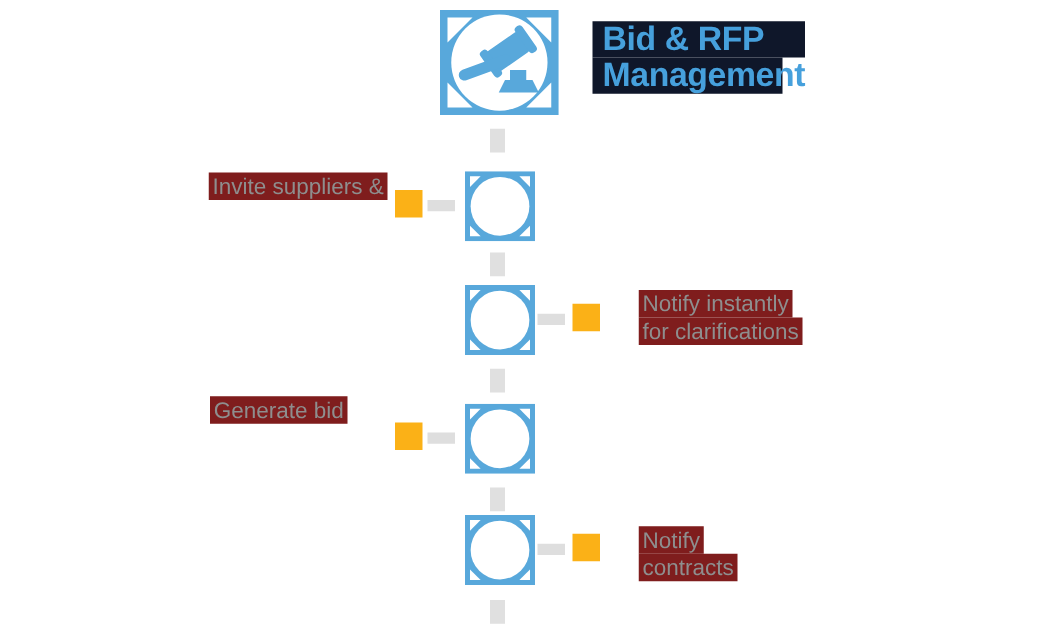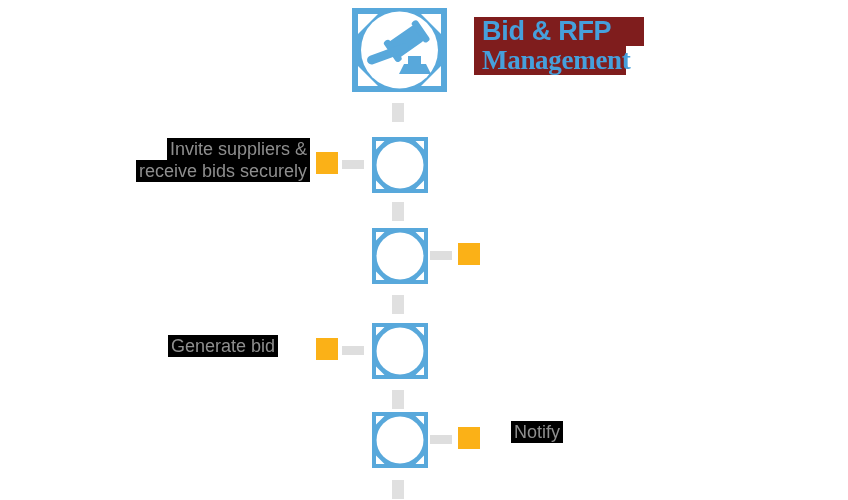--- a/index.html
+++ b/index.html
@@ -6,35 +6,35 @@
   .canvas{
     position:relative;width:848px;height:500px;background:#ffffff;
     font-family:"Liberation Sans",sans-serif;overflow:hidden;
   }
   
   .hero{position:absolute;left:352px;top:8px;width:95px;height:84px;}
   
   .title{position:absolute;left:474px;top:17px;}
   .title .t{
     display:block;box-sizing:border-box;height:29px;line-height:29px;
-    background:#7f1d1d;color:#46a0dc;font-size:27px;font-weight:bold;
+    background:#0f172a;color:#46a0dc;font-size:27px;font-weight:bold;
     letter-spacing:-0.3px;padding-left:8px;white-space:nowrap;
   }
   .title .t1{width:170px;}
-  .title .t2{width:152px;font-family:Liberation Serif, serif;}
+  .title .t2{width:152px;}
   
   .vdash{position:absolute;left:392px;width:12px;height:19px;background:#e0e0e0;}
   .hdash{position:absolute;width:22px;height:9px;background:#dedede;}
   
   .node{position:absolute;left:372px;width:56px;height:56px;}
   .ysq{position:absolute;width:22px;height:22px;background:#fbb117;}
   
   .label{position:absolute;font-size:18px;line-height:22px;color:#8e8e8e;}
   .label div{white-space:nowrap;}
-  .label span{background:#000000;padding:1px 3px;}
+  .label span{background:#7f1d1d;padding:1px 3px;}
   .label.al-right{text-align:right;}
   .label.al-left{text-align:left;}
   .pad-r{padding-right:14px;}
 </style>
 </head>
 <body>
 
 <div class="canvas">
 
   <svg class="hero" viewBox="0 0 95 84">
@@ -72,55 +72,59 @@
     <polygon points="4,4 12.5,4 4,12.5" fill="#ffffff"></polygon>
     <polygon points="52,4 43.5,4 52,12.5" fill="#ffffff"></polygon>
     <polygon points="4,52 12.5,52 4,43.5" fill="#ffffff"></polygon>
     <polygon points="52,52 43.5,52 52,43.5" fill="#ffffff"></polygon>
     <circle cx="28" cy="28" r="23.5" fill="#ffffff"></circle>
   </svg>
   <div class="hdash" style="left:342px;top:160px"></div>
   <div class="ysq" style="left:316px;top:152px"></div>
   <div class="label al-right" style="right:538px;top:138px">
     <div><span>Invite suppliers &amp;</span></div>
-    <div><span>receive bids securely</span></div>
   </div>
 
   <svg class="node" style="top:228px" viewBox="0 0 56 56">
     <rect width="56" height="56" fill="#58a8db"></rect>
     <polygon points="4,4 12.5,4 4,12.5" fill="#ffffff"></polygon>
     <polygon points="52,4 43.5,4 52,12.5" fill="#ffffff"></polygon>
     <polygon points="4,52 12.5,52 4,43.5" fill="#ffffff"></polygon>
     <polygon points="52,52 43.5,52 52,43.5" fill="#ffffff"></polygon>
     <circle cx="28" cy="28" r="23.5" fill="#ffffff"></circle>
   </svg>
   <div class="hdash" style="left:430px;top:251px"></div>
   <div class="ysq" style="left:458px;top:243px"></div>
+  <div class="label al-left" style="left:511px;top:232px">
+    <div><span class="pad-r">Notify instantly</span></div>
+    <div><span>for clarifications</span></div>
+  </div>
 
   <svg class="node" style="top:323px" viewBox="0 0 56 56">
     <rect width="56" height="56" fill="#58a8db"></rect>
     <polygon points="4,4 12.5,4 4,12.5" fill="#ffffff"></polygon>
     <polygon points="52,4 43.5,4 52,12.5" fill="#ffffff"></polygon>
     <polygon points="4,52 12.5,52 4,43.5" fill="#ffffff"></polygon>
     <polygon points="52,52 43.5,52 52,43.5" fill="#ffffff"></polygon>
     <circle cx="28" cy="28" r="23.5" fill="#ffffff"></circle>
   </svg>
   <div class="hdash" style="left:342px;top:346px"></div>
   <div class="ysq" style="left:316px;top:338px"></div>
-  <div class="label al-right" style="right:570px;top:335px">
+  <div class="label al-right" style="right:570px;top:317px">
     <div><span>Generate bid</span></div>
   </div>
 
   <svg class="node" style="top:412px" viewBox="0 0 56 56">
     <rect width="56" height="56" fill="#58a8db"></rect>
     <polygon points="4,4 12.5,4 4,12.5" fill="#ffffff"></polygon>
     <polygon points="52,4 43.5,4 52,12.5" fill="#ffffff"></polygon>
     <polygon points="4,52 12.5,52 4,43.5" fill="#ffffff"></polygon>
     <polygon points="52,52 43.5,52 52,43.5" fill="#ffffff"></polygon>
     <circle cx="28" cy="28" r="23.5" fill="#ffffff"></circle>
   </svg>
   <div class="hdash" style="left:430px;top:435px"></div>
   <div class="ysq" style="left:458px;top:427px"></div>
   <div class="label al-left" style="left:511px;top:421px">
     <div><span>Notify</span></div>
+    <div><span>contracts</span></div>
   </div>
 
 </div>
 
 </body></html>

